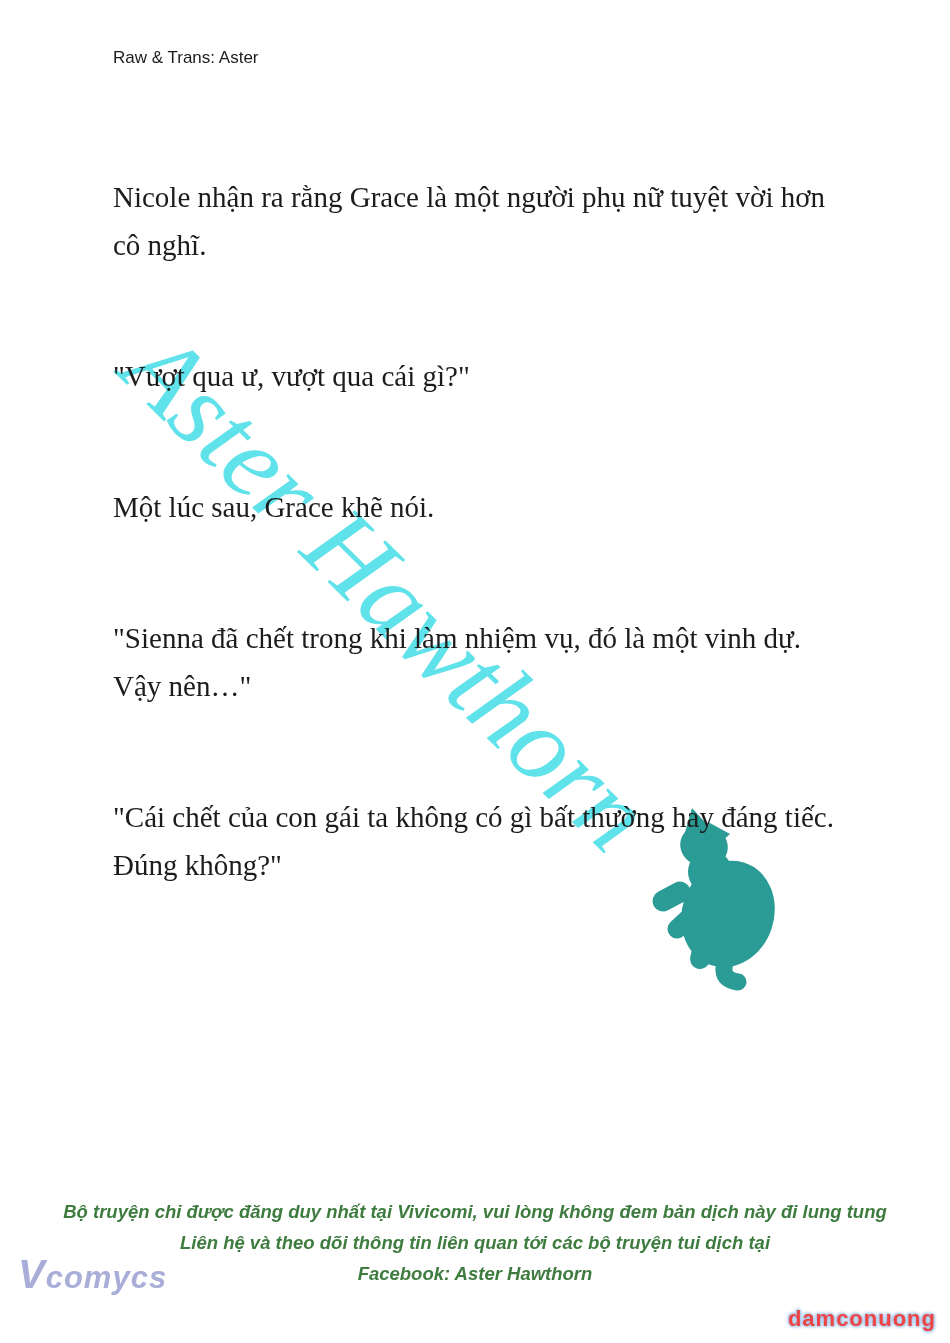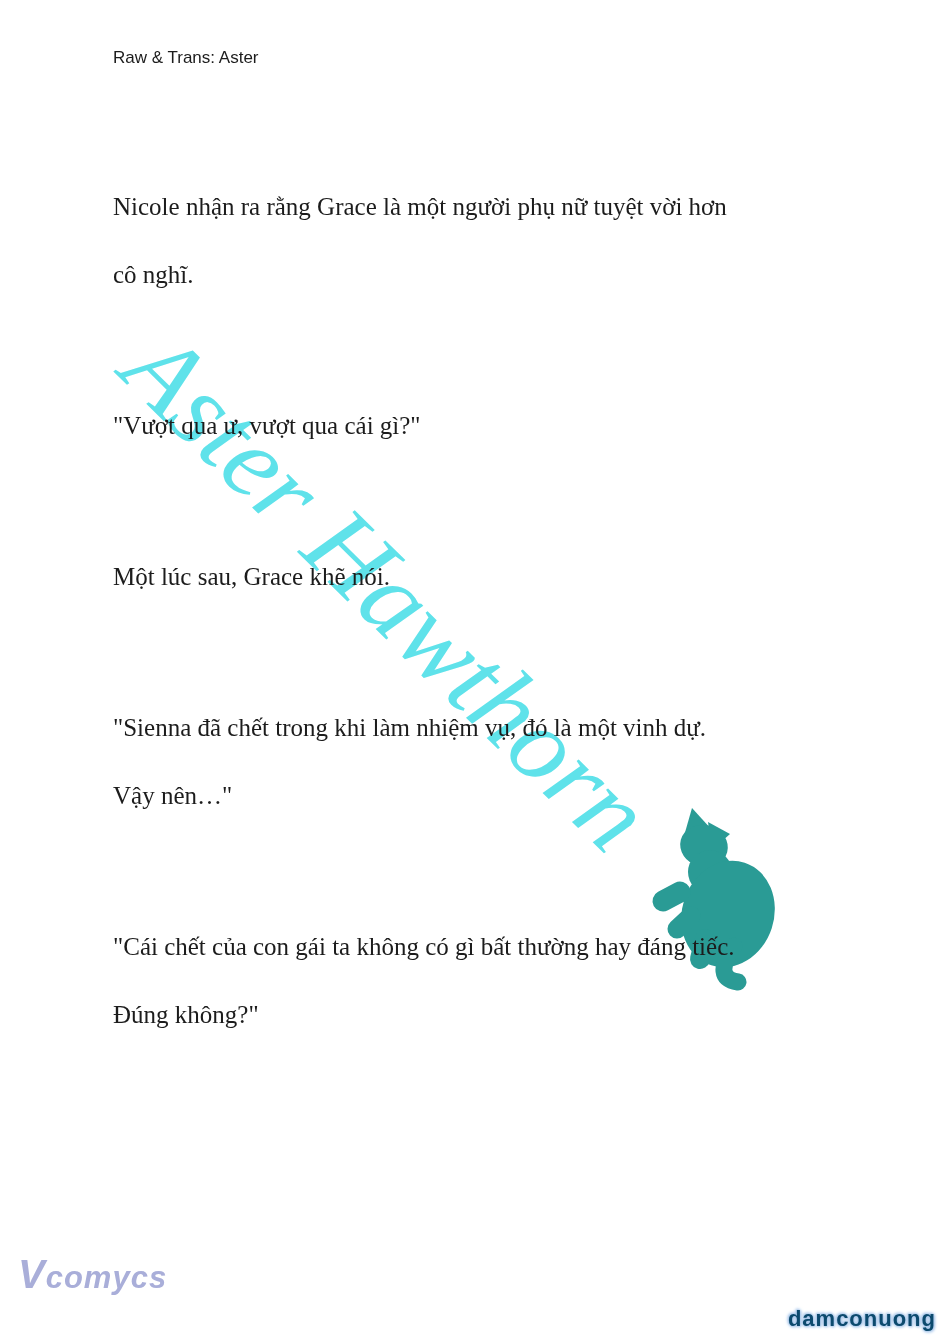--- a/index.html
+++ b/index.html
@@ -47,22 +47,22 @@
     height: 185px;
     color: var(--cat-teal, #2a9b95);
     z-index: 0;
   }
   .body-text {
     position: absolute;
     left: 113px;
     top: 173px;
     width: 760px;
     z-index: 1;
-    font-size: 25px;
-    line-height: 68px;
+    font-size: 29px;
+    line-height: 48px;
     color: var(--text-black, #1c1c1c);
   }
   .body-text p {
     margin: 0 0 83px 0;
     white-space: pre-line;
   }
   .footer {
     position: absolute;
     left: 0;
     top: 1196px;
@@ -92,21 +92,21 @@
     font-size: 40px;
   }
   .damconuong {
     position: absolute;
     right: 14px;
     top: 1306px;
     font-family: "Liberation Sans", sans-serif;
     font-weight: bold;
     font-size: 22px;
     letter-spacing: 1px;
-    color: #0c4a6e;
+    color: #ef4444;
     text-shadow:
       0 0 2px var(--damconuong-blue, #a7c6ea),
       0 0 4px var(--damconuong-blue, #a7c6ea),
       1px 1px 3px var(--damconuong-blue, #a7c6ea),
       -1px -1px 3px var(--damconuong-blue, #a7c6ea);
     z-index: 2;
   }
 </style>
 </head>
 <body>
@@ -137,18 +137,23 @@
     <p>Nicole nhận ra rằng Grace là một người phụ nữ tuyệt vời hơn
 cô nghĩ.</p>
     <p>"Vượt qua ư, vượt qua cái gì?"</p>
     <p>Một lúc sau, Grace khẽ nói.</p>
     <p>"Sienna đã chết trong khi làm nhiệm vụ, đó là một vinh dự.
 Vậy nên…"</p>
     <p>"Cái chết của con gái ta không có gì bất thường hay đáng tiếc.
 Đúng không?"</p>
   </div>
 
+  <div class="footer">
+    <div>Bộ truyện chỉ được đăng duy nhất tại Vivicomi, vui lòng không đem bản dịch này đi lung tung</div>
+    <div>Liên hệ và theo dõi thông tin liên quan tới các bộ truyện tui dịch tại</div>
+    <div>Facebook: Aster Hawthorn</div>
+  </div>
 
   <div class="vcomycs">Vcomycs</div>
 
   <div class="damconuong">damconuong</div>
 
 </div>
 
 </body></html>

